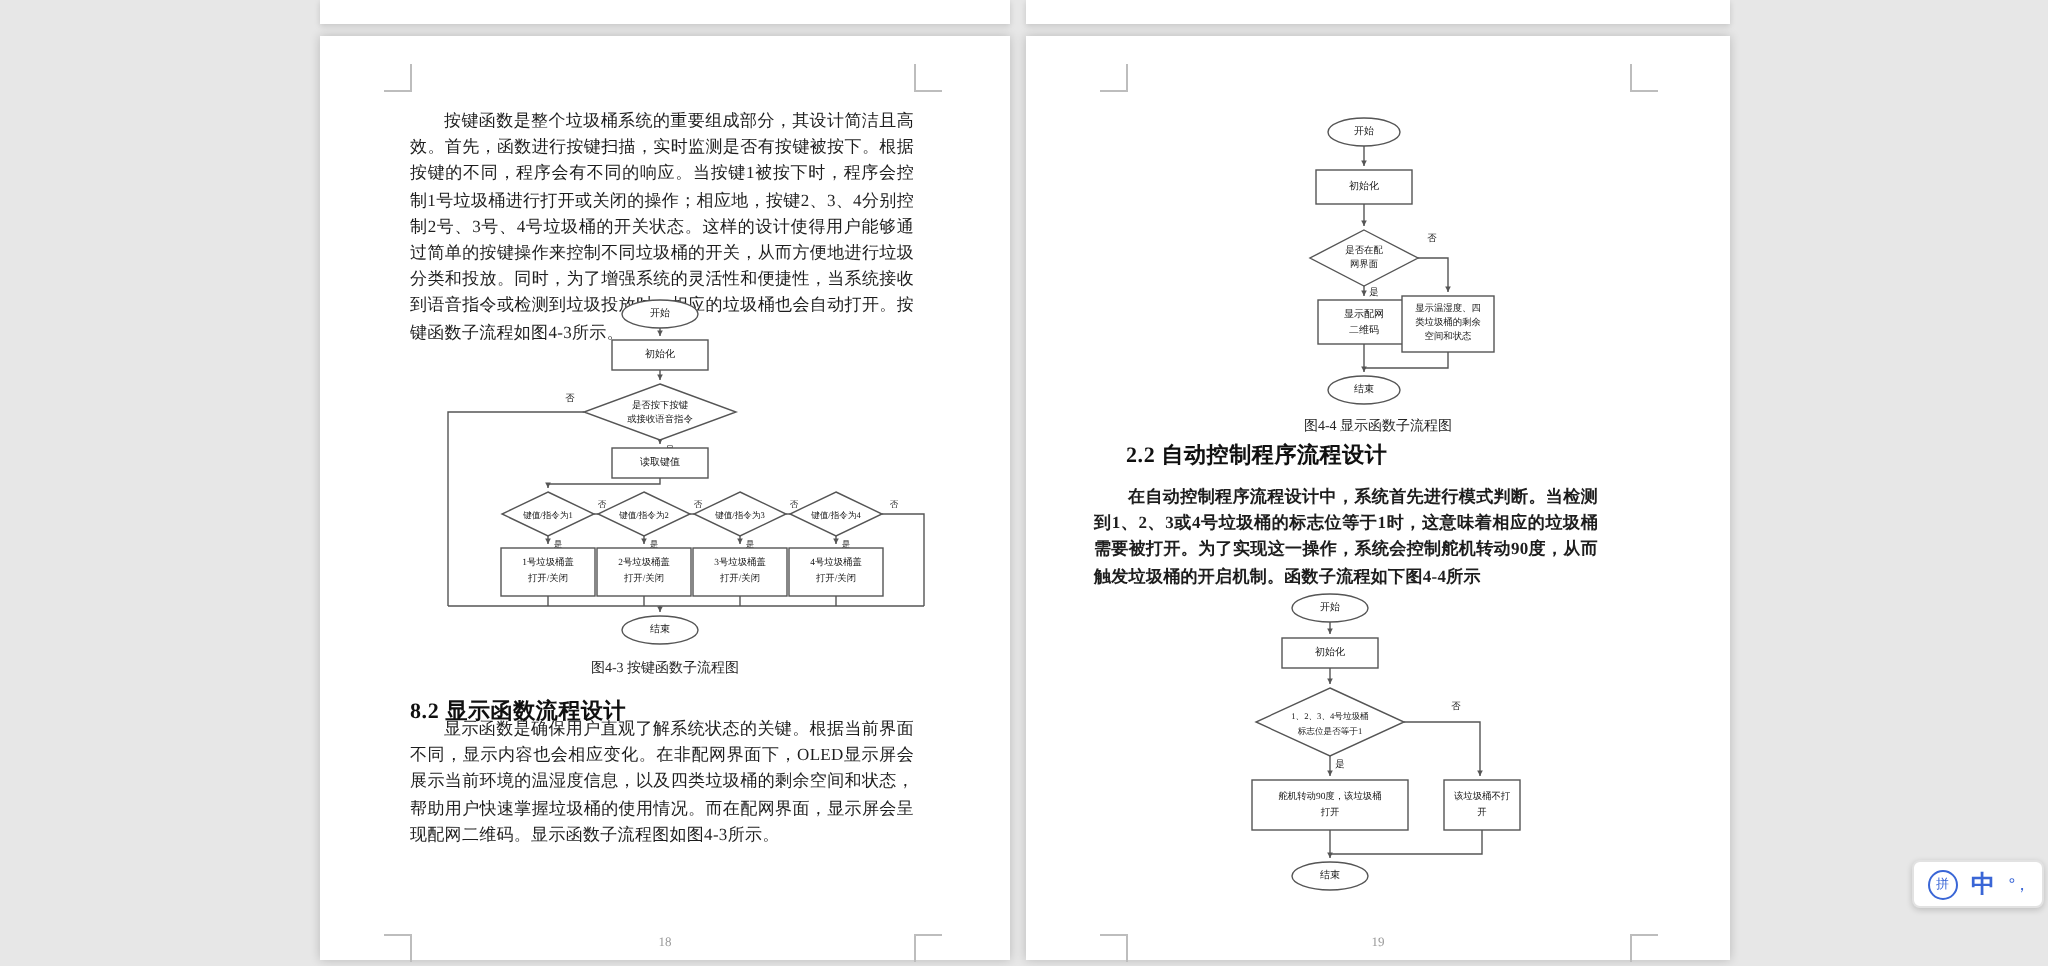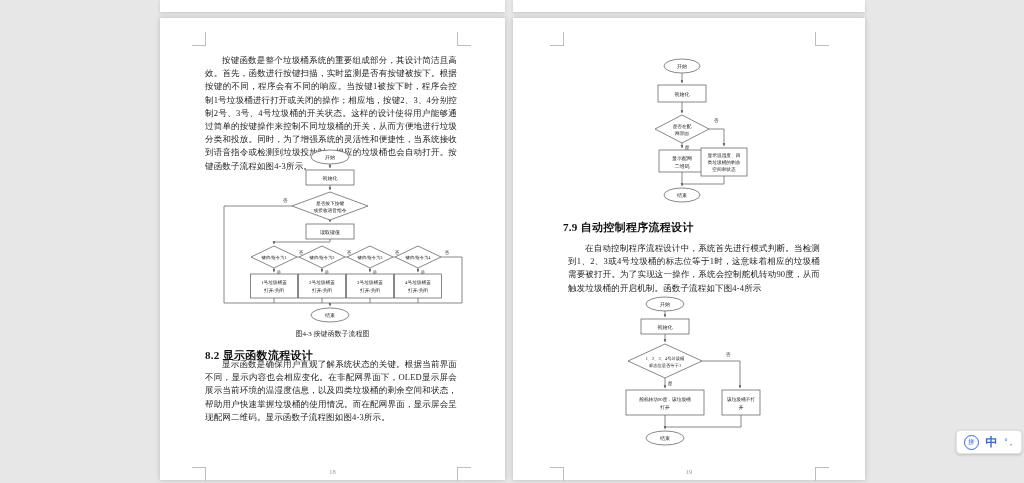--- a/index.html
+++ b/index.html
@@ -190,24 +190,25 @@
       <text class="t47" x="211" y="97">显示温湿度、四</text>
       <text class="t47" x="211" y="104">类垃圾桶的剩余</text>
       <text class="t47" x="211" y="111">空间和状态</text>
     </g>
     <g>
       <ellipse cx="169" cy="137" rx="18" ry="7"></ellipse>
       <text class="t50" x="169" y="137.5">结束</text>
     </g>
   </svg>
 
-
-  <div class="hd" style="left:50px;top:202px;">7.9  自动控制程序流程设计</div>
-
-  <div class="para" style="left:55px;top:224px;width:252px;">在自动控制程序流程设计中，系统首先进行模式判断。当检测到1、2、3或4号垃圾桶的标志位等于1时，这意味着相应的垃圾桶需要被打开。为了实现这一操作，系统会控制舵机转动90度，从而触发垃圾桶的开启机制。函数子流程如下图4-4所示</div>
+  <div class="cap" style="top:190px;">图4-4  显示函数子流程图</div>
+
+  <div class="hd" style="left:50px;top:202px;">2.2  自动控制程序流程设计</div>
+
+  <div class="para" style="left:34px;top:224px;width:252px;font-weight:bold;">在自动控制程序流程设计中，系统首先进行模式判断。当检测到1、2、3或4号垃圾桶的标志位等于1时，这意味着相应的垃圾桶需要被打开。为了实现这一操作，系统会控制舵机转动90度，从而触发垃圾桶的开启机制。函数子流程如下图4-4所示</div>
 
   <svg class="fc" style="top:279px;" width="352" height="152" viewBox="0 0 352 152">
     <defs>
       <marker id="a3" markerWidth="5" markerHeight="5" refX="4" refY="2" orient="auto">
         <path d="M0 0L4 2L0 4z" fill="#555"></path>
       </marker>
     </defs>
     <path class="ln" d="M152 14 V20" marker-end="url(#a3)"></path>
     <path class="ln" d="M152 37 V45" marker-end="url(#a3)"></path>
     <path class="ln" d="M189 64 H227 V91" marker-end="url(#a3)"></path>

